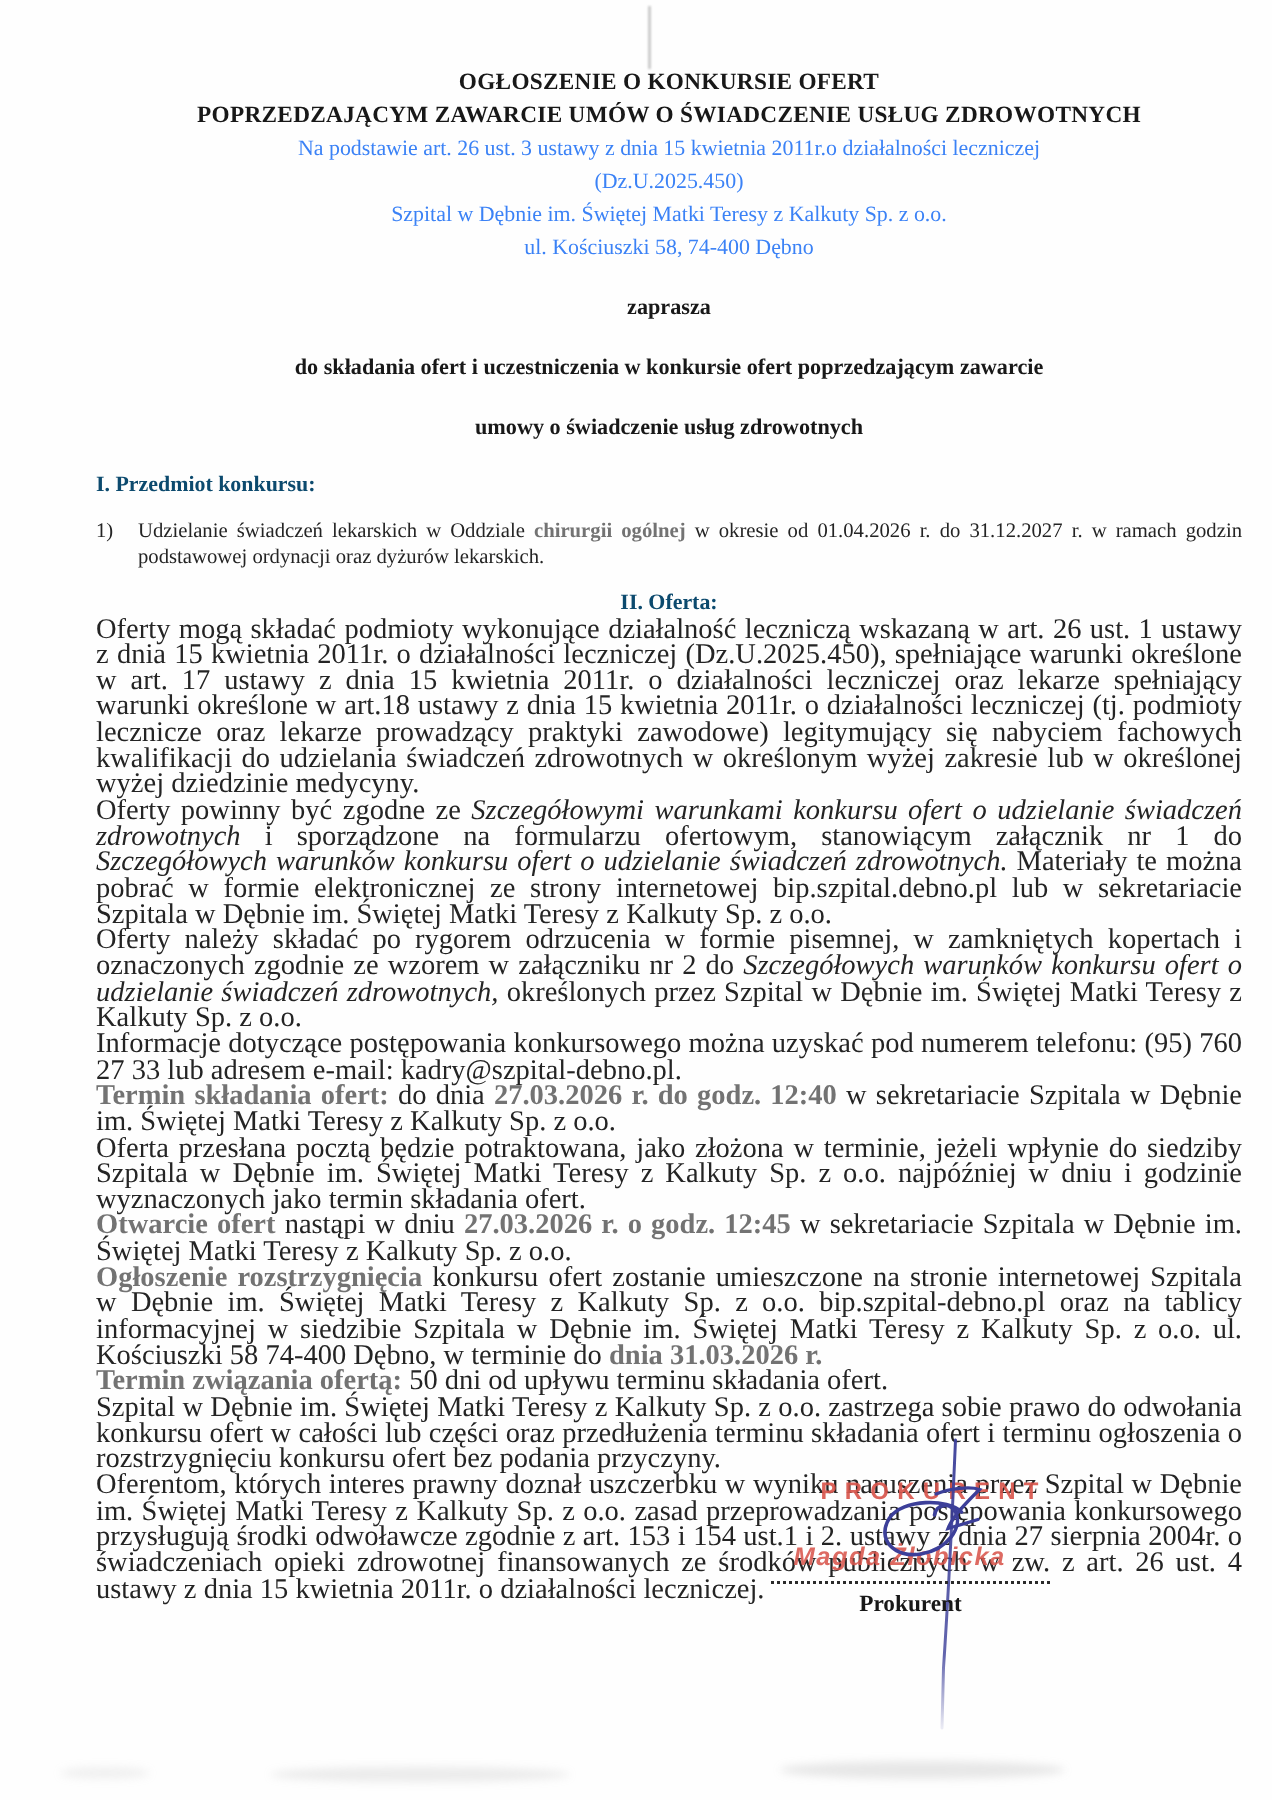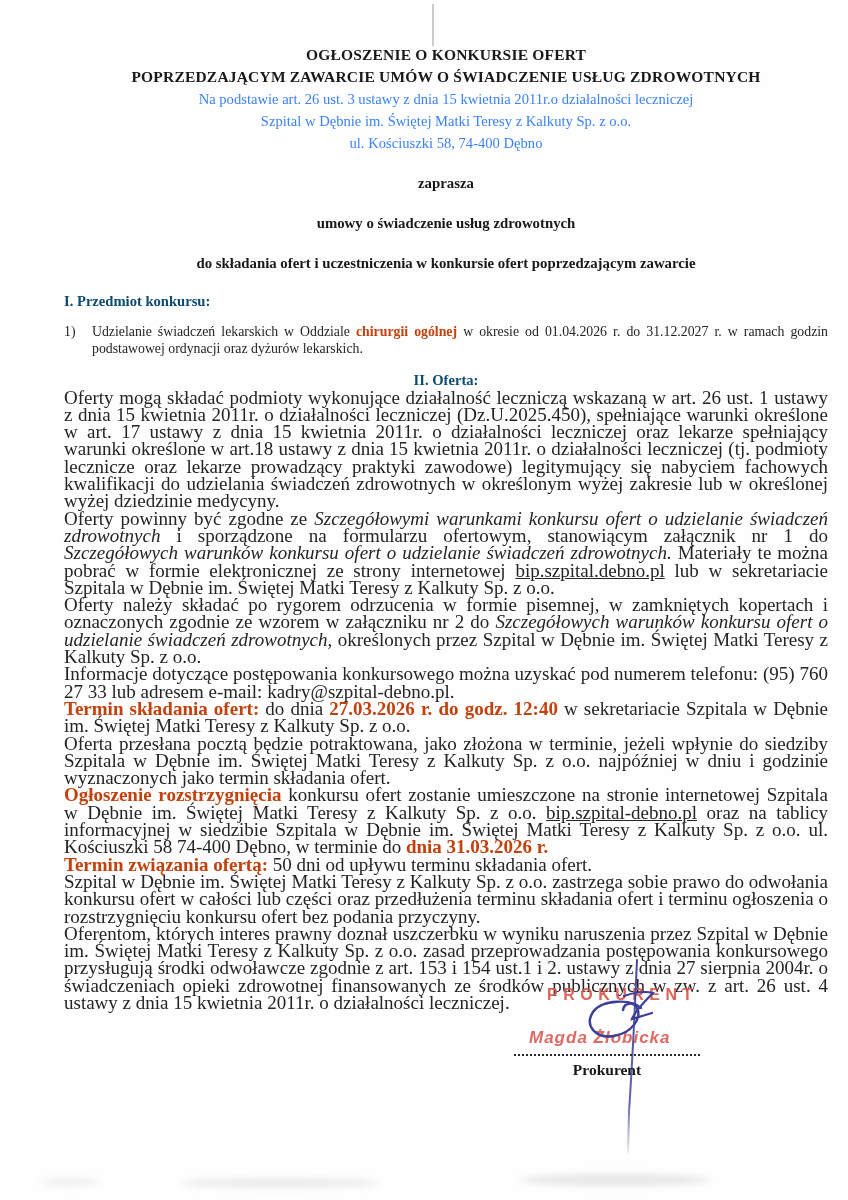--- a/index.html
+++ b/index.html
@@ -32,23 +32,23 @@
     margin:0; font-size:19px; line-height:17.3px;
     text-align:justify; color:#242424;
   }
   .mt-sec2{ margin-top:16px; }
   .mt-block{ margin-top:14px; }
   .mt-sm{ margin-top:8px; }
   .mt-lg{ margin-top:20px; }
   .list-item{ display:flex; margin-top:13px; }
   .list-num{ flex:0 0 28px; font-size:13.8px; line-height:17.3px; color:#242424;}
   .list-text{ flex:1; font-size:13.8px; line-height:17.3px; text-align:justify; color:#242424;}
-  .b{ font-weight:bold; color:#c2410c;}
+  .b{ font-weight:bold; color:#737373;}
   .i{ font-style:italic; }
-  .u{ text-decoration:underline; }
+  .u{ }
   
   .signature-area{ position:absolute; inset:0; }
   .stamp-title{
     position:absolute; left:547px; top:986px;
     font-family:"Liberation Sans", sans-serif;
     font-weight:bold; font-size:16px; letter-spacing:5.5px;
     color:#d9564d; opacity:0.92;
   }
   .stamp-name{
     position:absolute; left:529px; top:1028px;
@@ -84,47 +84,49 @@
 <div class="page">
 
   <div class="artifact-streak"></div>
 
   <div class="content">
 
     <div class="doc-header">
       <div class="h-bold">OGŁOSZENIE O KONKURSIE OFERT</div>
       <div class="h-bold">POPRZEDZAJĄCYM ZAWARCIE UMÓW O ŚWIADCZENIE USŁUG ZDROWOTNYCH</div>
       <div class="h-reg">Na podstawie art. 26 ust. 3 ustawy z dnia 15 kwietnia 2011r.o działalności leczniczej</div>
+      <div class="h-reg">(Dz.U.2025.450)</div>
       <div class="h-reg">Szpital w Dębnie im. Świętej Matki Teresy z Kalkuty Sp. z o.o.</div>
       <div class="h-reg">ul. Kościuszki 58, 74-400 Dębno</div>
     </div>
 
     <div class="invite">
       <div>zaprasza</div>
+      <div>do składania ofert i uczestniczenia w konkursie ofert poprzedzającym zawarcie</div>
       <div>umowy o świadczenie usług zdrowotnych</div>
-      <div>do składania ofert i uczestniczenia w konkursie ofert poprzedzającym zawarcie</div>
     </div>
 
     <div class="sec-heading sh1">I. Przedmiot konkursu:</div>
 
     <div class="list-item">
       <span class="list-num">1)</span>
       <div class="list-text"><span>Udzielanie świadczeń lekarskich w Oddziale </span><span class="b">chirurgii ogólnej</span><span> w okresie od 01.04.2026 r. do 31.12.2027 r. w ramach godzin podstawowej ordynacji oraz dyżurów lekarskich.</span></div>
     </div>
 
     <div class="sec-heading sh2">II. Oferta:</div>
 
     <p class="body mt-sec2"><span>Oferty mogą składać podmioty wykonujące działalność leczniczą wskazaną w art. 26 ust. 1 ustawy z dnia 15 kwietnia 2011r. o działalności leczniczej (Dz.U.2025.450), spełniające warunki określone w art. 17 ustawy z dnia 15 kwietnia 2011r. o działalności leczniczej oraz lekarze spełniający warunki określone w art.18 ustawy z dnia 15 kwietnia 2011r. o działalności leczniczej (tj. podmioty lecznicze oraz lekarze prowadzący praktyki zawodowe)  legitymujący się nabyciem fachowych kwalifikacji do udzielania świadczeń zdrowotnych w określonym wyżej zakresie lub w określonej wyżej dziedzinie medycyny.</span></p>
     <p class="body"><span>Oferty powinny być zgodne ze </span><span class="i">Szczegółowymi warunkami konkursu ofert o udzielanie świadczeń zdrowotnych</span><span> i sporządzone na formularzu ofertowym, stanowiącym załącznik nr 1 do </span><span class="i">Szczegółowych warunków konkursu ofert o udzielanie świadczeń zdrowotnych.</span><span> Materiały te można pobrać w formie elektronicznej ze strony internetowej </span><span class="u">bip.szpital.debno.pl</span><span>  lub w sekretariacie Szpitala w Dębnie im. Świętej Matki Teresy z Kalkuty Sp. z o.o.</span></p>
     <p class="body"><span>Oferty należy składać po rygorem odrzucenia w formie pisemnej, w zamkniętych kopertach i oznaczonych zgodnie ze wzorem w załączniku nr 2 do </span><span class="i">Szczegółowych warunków konkursu ofert o udzielanie świadczeń zdrowotnych,</span><span> określonych przez Szpital w Dębnie im. Świętej Matki Teresy z Kalkuty Sp. z o.o.</span></p>
     <p class="body"><span>Informacje dotyczące postępowania konkursowego można uzyskać pod numerem telefonu: (95) 760 27 33 lub adresem e-mail: kadry@szpital-debno.pl.</span></p>
 
     <p class="body mt-block"><span class="b">Termin składania ofert:</span><span> do dnia </span><span class="b">27.03.2026 r. do godz. 12:40</span><span> w sekretariacie Szpitala w Dębnie im. Świętej Matki Teresy z Kalkuty Sp. z o.o.</span></p>
     <p class="body"><span>Oferta przesłana pocztą będzie potraktowana, jako złożona w terminie, jeżeli wpłynie do siedziby Szpitala w Dębnie im. Świętej Matki Teresy z Kalkuty Sp. z o.o. najpóźniej w dniu  i godzinie wyznaczonych jako termin składania ofert.</span></p>
 
+    <p class="body mt-sm"><span class="b">Otwarcie ofert</span><span> nastąpi w dniu </span><span class="b">27.03.2026 r.</span><span>  </span><span class="b">o godz. 12:45</span><span> w sekretariacie Szpitala w Dębnie im. Świętej Matki Teresy z Kalkuty Sp. z o.o.</span></p>
 
     <p class="body mt-lg"><span class="b">Ogłoszenie rozstrzygnięcia</span><span> konkursu ofert zostanie umieszczone na stronie  internetowej Szpitala w Dębnie im. Świętej Matki Teresy z Kalkuty Sp. z o.o. </span><span class="u">bip.szpital-debno.pl</span><span> oraz na tablicy informacyjnej w siedzibie Szpitala w Dębnie im. Świętej Matki Teresy z Kalkuty Sp. z o.o. ul. Kościuszki 58 74-400 Dębno, w terminie do </span><span class="b">dnia 31.03.2026 r.</span></p>
 
     <p class="body mt-lg"><span class="b">Termin związania ofertą:</span><span> 50 dni od upływu terminu składania ofert.</span></p>
     <p class="body"><span>Szpital w Dębnie im. Świętej Matki Teresy z Kalkuty Sp. z o.o. zastrzega sobie prawo do odwołania konkursu ofert w całości lub części oraz przedłużenia terminu składania ofert i terminu ogłoszenia o rozstrzygnięciu konkursu ofert bez podania przyczyny.</span></p>
     <p class="body"><span>Oferentom, których interes prawny doznał uszczerbku w wyniku naruszenia przez Szpital w Dębnie im. Świętej Matki Teresy z Kalkuty Sp. z o.o. zasad przeprowadzania postępowania konkursowego przysługują środki odwoławcze zgodnie z art. 153 i 154 ust.1 i 2. ustawy z dnia 27 sierpnia 2004r. o świadczeniach opieki zdrowotnej finansowanych ze środków publicznych w zw. z art. 26 ust. 4 ustawy z dnia 15 kwietnia 2011r. o działalności leczniczej.</span></p>
 
   </div>
 
   <div class="signature-area">

